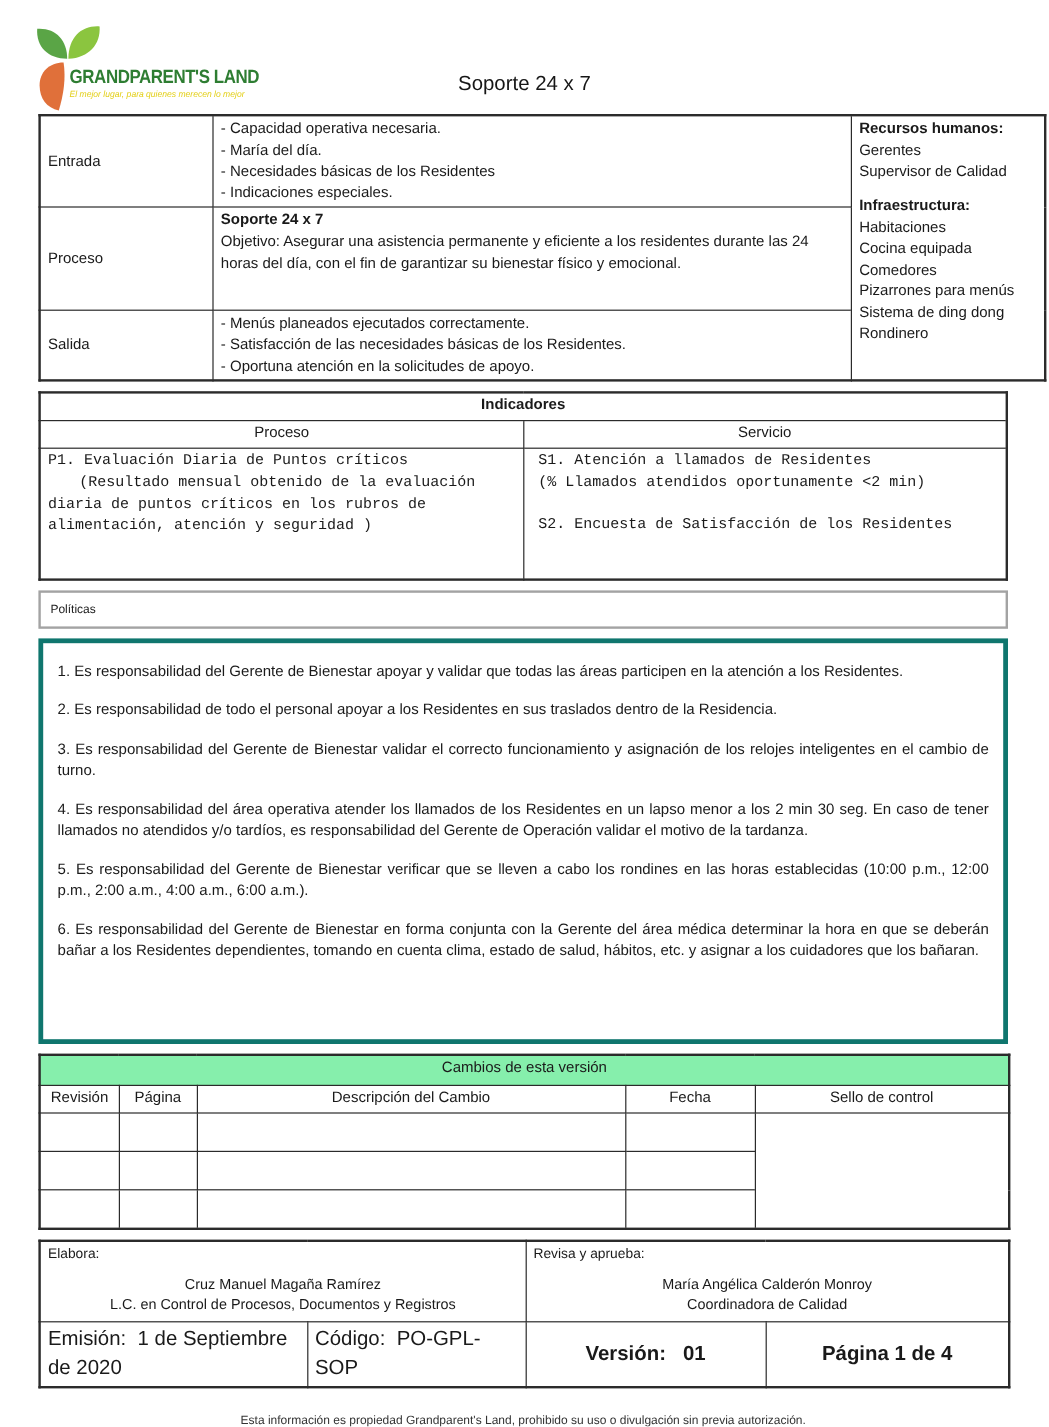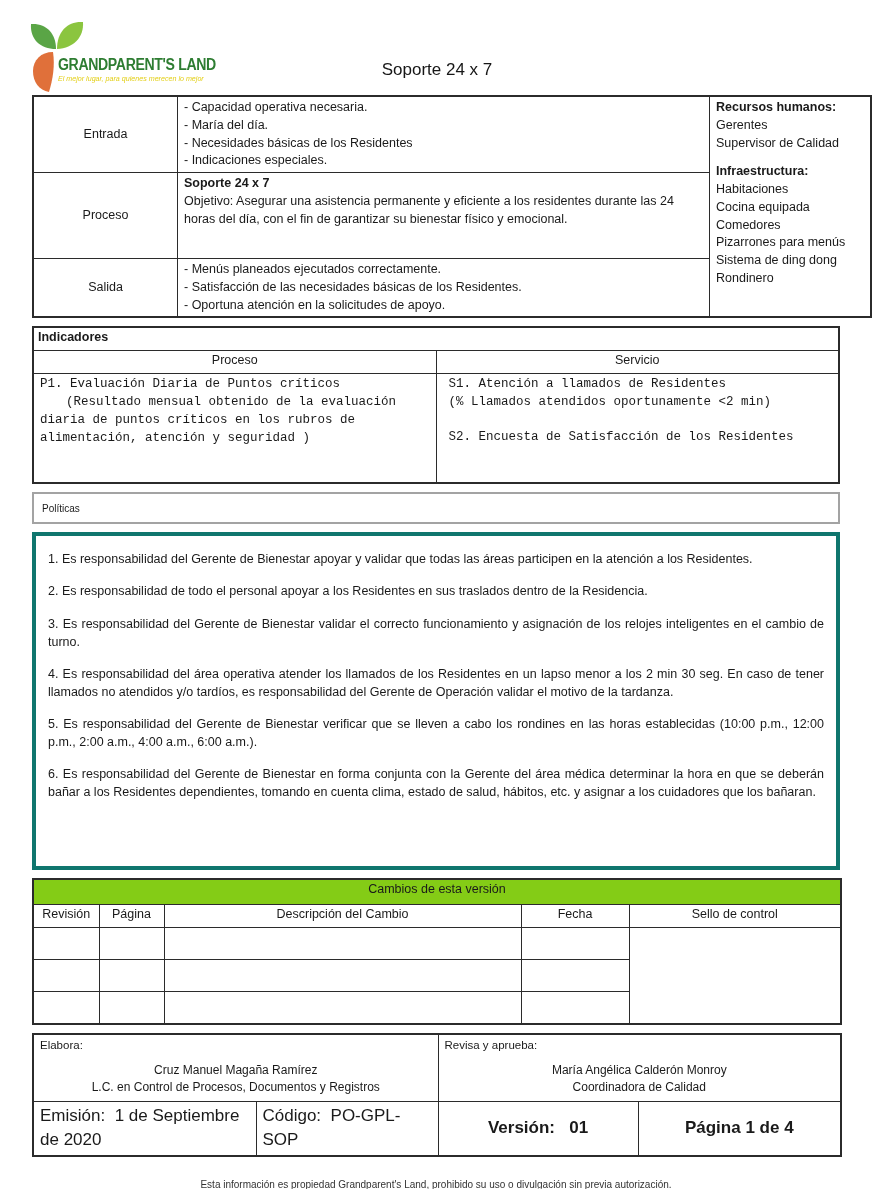--- a/index.html
+++ b/index.html
@@ -19,44 +19,44 @@
                font-size:17px; color:#161616; }
 
   .content { position:absolute; left:32px; top:95px; width:808px; }
 
   table { border-collapse:collapse; width:808px; table-layout:fixed; }
   table, td, th { border:1px solid #2b2b2b; }
   table { border:2px solid #2b2b2b; }
   td { padding:2px 6px; font-size:12.5px; line-height:1.42; vertical-align:top; }
 
   
-  .proc-label { vertical-align:middle; width:131px;text-align:center; }
+  .proc-label { vertical-align:middle; width:131px; }
   .proc-mid   { width:519px; }
   .proc-right { width:148px; vertical-align:top; }
   .bold { font-weight:bold; }
   .spacer { height:11px; }
 
   
-  .ind-title td { text-align:left; font-weight:bold; height:20px; padding:1px 4px; }
+  .ind-title td { text-align:center; font-weight:bold; height:20px; padding:1px 4px; }
   .ind-heads td { text-align:center; height:20px; padding:1px 4px; }
   .ind-body td { height:104px;font-family:Liberation Mono, monospace; }
   .indent1 { text-indent:26px; }
   .gap-big { margin-top:17px; }
 
   .block-gap { height:8px; }
 
   
   .politicas-bar { border:2px solid #a3a3a3; height:28px; display:flex; align-items:center;
                    padding:0 8px; font-size:10px;text-align:center; }
   .policies-box { border:4px solid #0f766e; height:308px; padding:14px 12px 8px 12px;
                   font-size:12.5px; line-height:1.45; }
   .policies-box p { margin:0 0 14px 0; text-align:justify; }
 
   
-  .chg-title td { background:#84cc16; text-align:center; height:22px; padding:1px 4px; }
+  .chg-title td { background:#86efac; text-align:center; height:22px; padding:1px 4px; }
   .chg-heads td { text-align:center; height:20px; padding:1px 4px; }
   .chg-row td { height:27px; }
 
   
   .appr-top td { height:62px; padding:2px 6px; }
   .appr-label { font-size:11.5px; text-align:left; }
   .appr-name { text-align:center; margin-top:8px; font-size:12px; }
   .appr-role { text-align:center; font-size:12px; }
   .appr-bottom td { height:24px; vertical-align:middle; font-size:17px; }
   .cell-center { text-align:center;font-weight:bold; }

